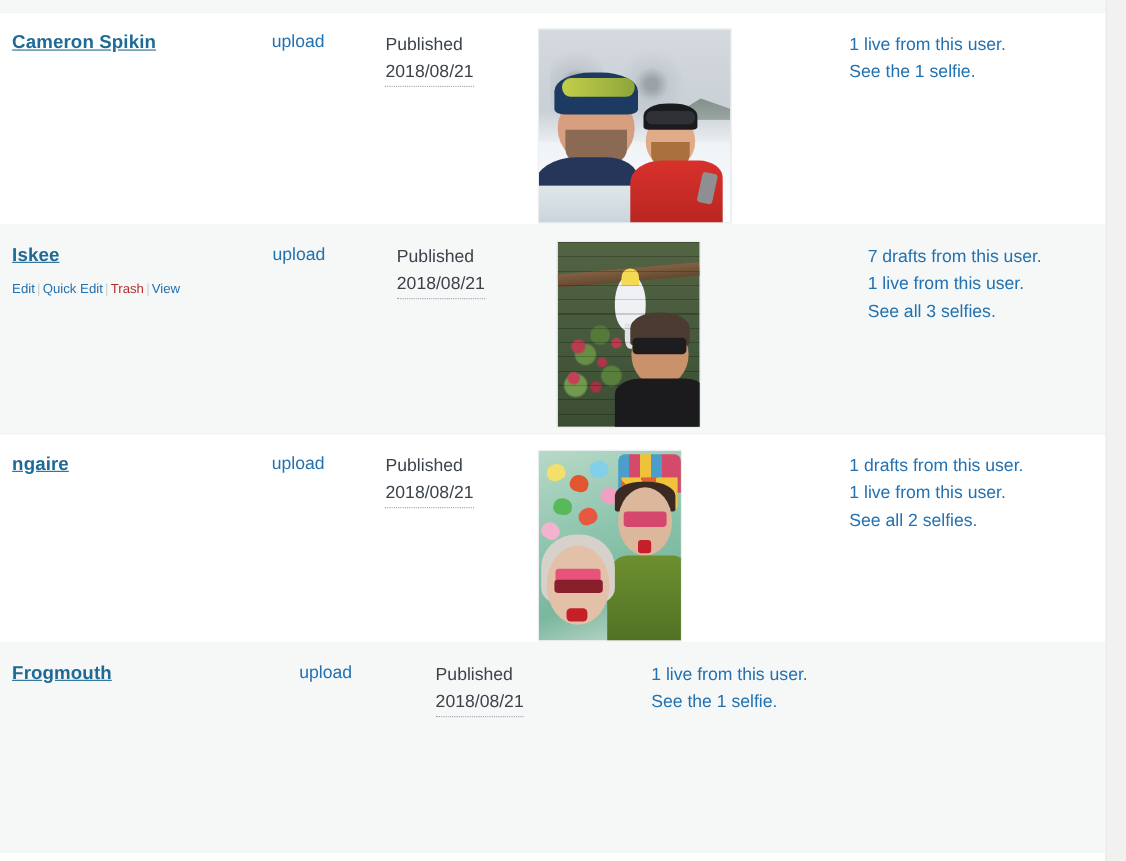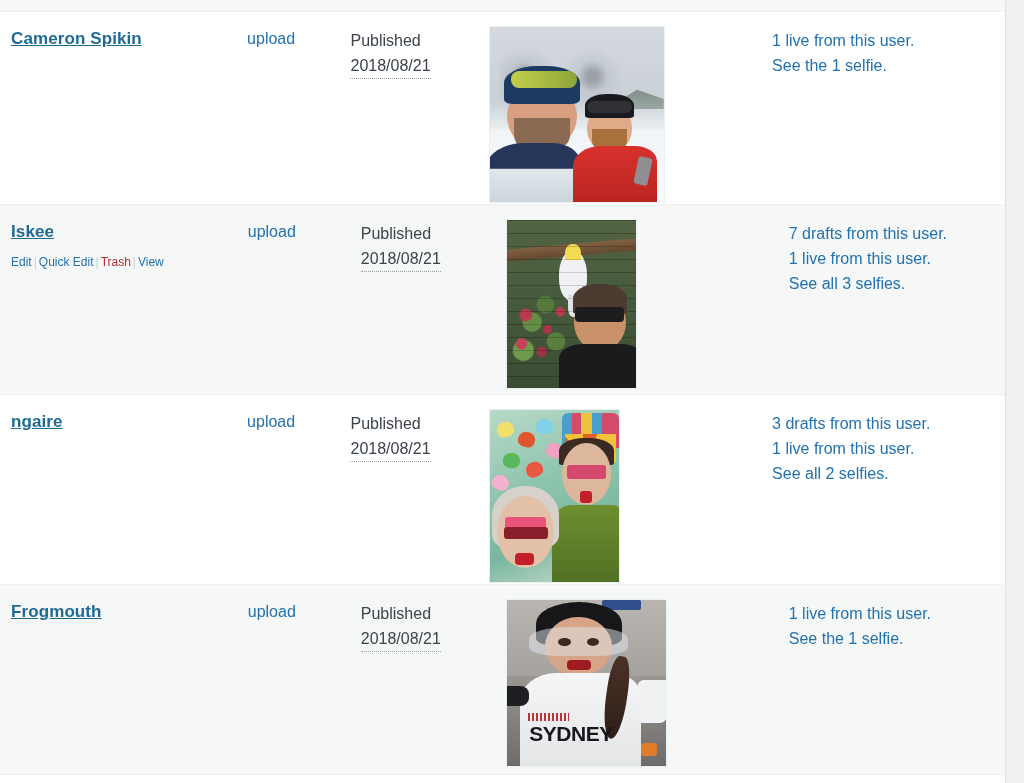--- a/index.html
+++ b/index.html
@@ -398,57 +398,37 @@
           <div class="p2-lip"></div>
           <div class="p2-body"></div>
           <div class="p1-hair"></div>
           <div class="ph p1-head"></div>
           <div class="p1-brow"></div>
           <div class="p1-glass"></div>
           <div class="p1-lip"></div>
         </div>
       </div>
       <div class="cell col-info info-cell">
-        <a href="#">3 drafts from this user.</a>
+        <a href="#">1 drafts from this user.</a>
         <a href="#">1 live from this user.</a>
         <a href="#">See all 2 selfies.</a>
       </div>
     </div>
 
     <div class="row alt" style="height:190px;">
       <div class="cell col-author">
         <a class="author-name" href="#">Frogmouth</a>
       </div>
       <div class="cell col-type">
         <a class="type-link" href="#">upload</a>
       </div>
       <div class="cell col-date date-cell">
         <span class="date-status">Published</span>
         <span class="date-value">2018/08/21</span>
       </div>
-      <div class="cell col-thumb">
-        <div class="thumb t4">
-          <div class="sky"></div>
-          <div class="floor"></div>
-          <div class="bluebar"></div>
-          <div class="bag"></div>
-          <div class="helmet"></div>
-          <div class="ph c-head"></div>
-          <div class="visor"></div>
-          <div class="ph eye-l"></div>
-          <div class="ph eye-r"></div>
-          <div class="c-lip"></div>
-          <div class="jersey"></div>
-          <div class="braid"></div>
-          <div class="shoulder"></div>
-          <div class="smalltext"></div>
-          <div class="sydney">SYDNEY</div>
-          <div class="orange"></div>
-        </div>
-      </div>
       <div class="cell col-info info-cell">
         <a href="#">1 live from this user.</a>
         <a href="#">See the 1 selfie.</a>
       </div>
     </div>
 
   </div>
 </div>
 
 </body></html>

